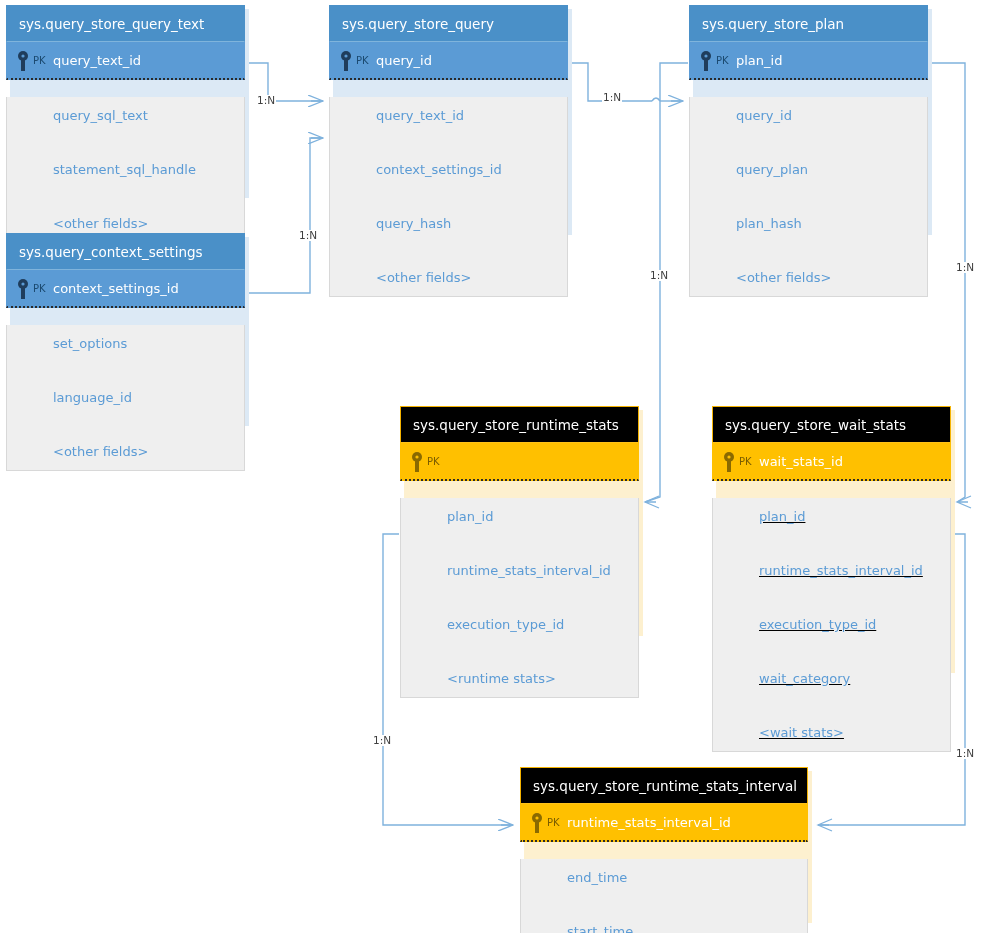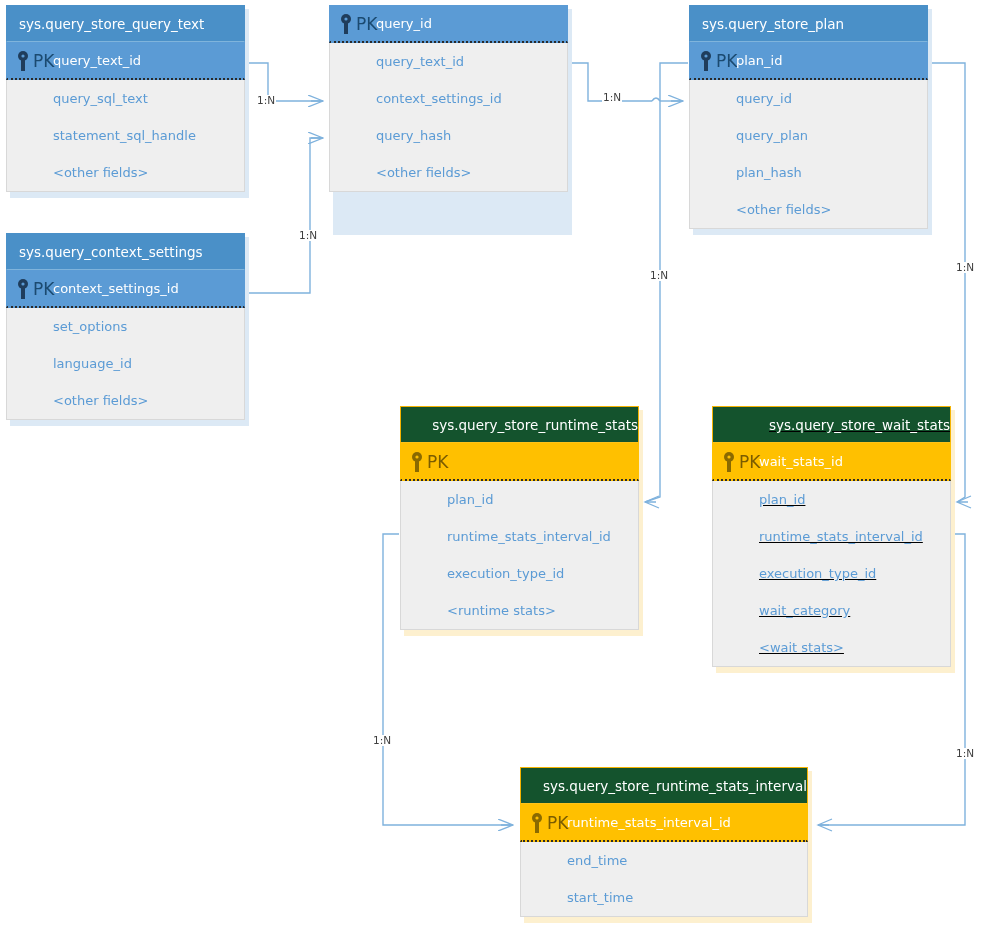--- a/index.html
+++ b/index.html
@@ -11,38 +11,38 @@
   svg#wires{position:absolute;left:0;top:0;width:983px;height:933px;overflow:visible;}
 
   .table{position:absolute;box-sizing:border-box;}
   .tbl-shadow{position:absolute;box-sizing:border-box;}
 
   .thead{box-sizing:border-box;width:100%;height:37px;line-height:37px;
          color:#ffffff;font-size:13.5px;padding-left:12px;white-space:nowrap;overflow:hidden;}
   .pkrow{box-sizing:border-box;width:100%;height:38px;position:relative;
          border-bottom:2px dotted #2a2a2a;}
   .pkrow .pklabel{position:absolute;left:26px;top:0;height:46px;line-height:38px;
-         font-size:17px;}
+         font-size:10px;}
   .pkrow .fieldname{position:absolute;left:46px;top:0;height:38px;line-height:38px;
          font-size:13px;color:#ffffff;white-space:nowrap;}
   .keyicon{position:absolute;left:10px;top:9px;width:12px;height:21px;}
 
   .body{box-sizing:border-box;width:100%;background:#efefef;border:1px solid #d8d8d8;
         border-top:none;}
   .field{height:37px;line-height:37px;font-size:13px;color:#5b9bd5;
-         padding-left:46px;white-space:nowrap;}
+         padding-left:46px;white-space:nowrap;margin-top:17px;}
 
   
   .blue .thead{background:#4a90c8;border:1px solid #4a90c8;border-bottom:1px solid #7fb4dc;}
   .blue .pkrow{background:#5b9bd5;border-left:1px solid #5b9bd5;border-right:1px solid #5b9bd5;}
   .blue .pkrow .pklabel{color:#1b4a70;}
   .blue-shadow{background:#dce9f5;}
 
   
-  .orange .thead{background:#14532d;border:1px solid #f5b301;border-bottom:1px solid #ffc21a;text-align:right;}
+  .orange .thead{background:#000000;border:1px solid #f5b301;border-bottom:1px solid #ffc21a;}
   .orange .pkrow{background:#ffc000;border-left:1px solid #ffc000;border-right:1px solid #ffc000;}
   .orange .pkrow .pklabel{color:#7a5c00;}
   .orange .pkrow .fieldname{color:#ffffff;}
   .orange-shadow{background:#fdf0cf;}
 
   .relabel{position:absolute;font-size:10.5px;color:#3f3f3f;
            background:#ffffff;padding:0 1px;white-space:nowrap;line-height:11px;}
 </style>
 </head>
 <body>
@@ -106,20 +106,21 @@
     </div>
     <div class="body">
       <div class="field">query_sql_text</div>
       <div class="field">statement_sql_handle</div>
       <div class="field">&lt;other fields&gt;</div>
     </div>
   </div>
 
   <div class="tbl-shadow blue-shadow" style="left:333px;top:9px;width:239px;height:226px;"></div>
   <div class="table blue" style="left:329px;top:5px;width:239px;">
+    <div class="thead">sys.query_store_query</div>
     <div class="pkrow">
       <span class="keyicon">
         <svg width="12" height="21" viewBox="0 0 12 21">
             <circle cx="6" cy="5" r="5" fill="#1f3d5c"></circle>
             <rect x="4" y="8" width="4" height="12" fill="#1f3d5c"></rect>
             <circle cx="6" cy="5" r="1.6" fill="#5b9bd5"></circle>
           </svg>
       </span>
       <span class="pklabel">PK</span>
       <span class="fieldname">query_id</span>

